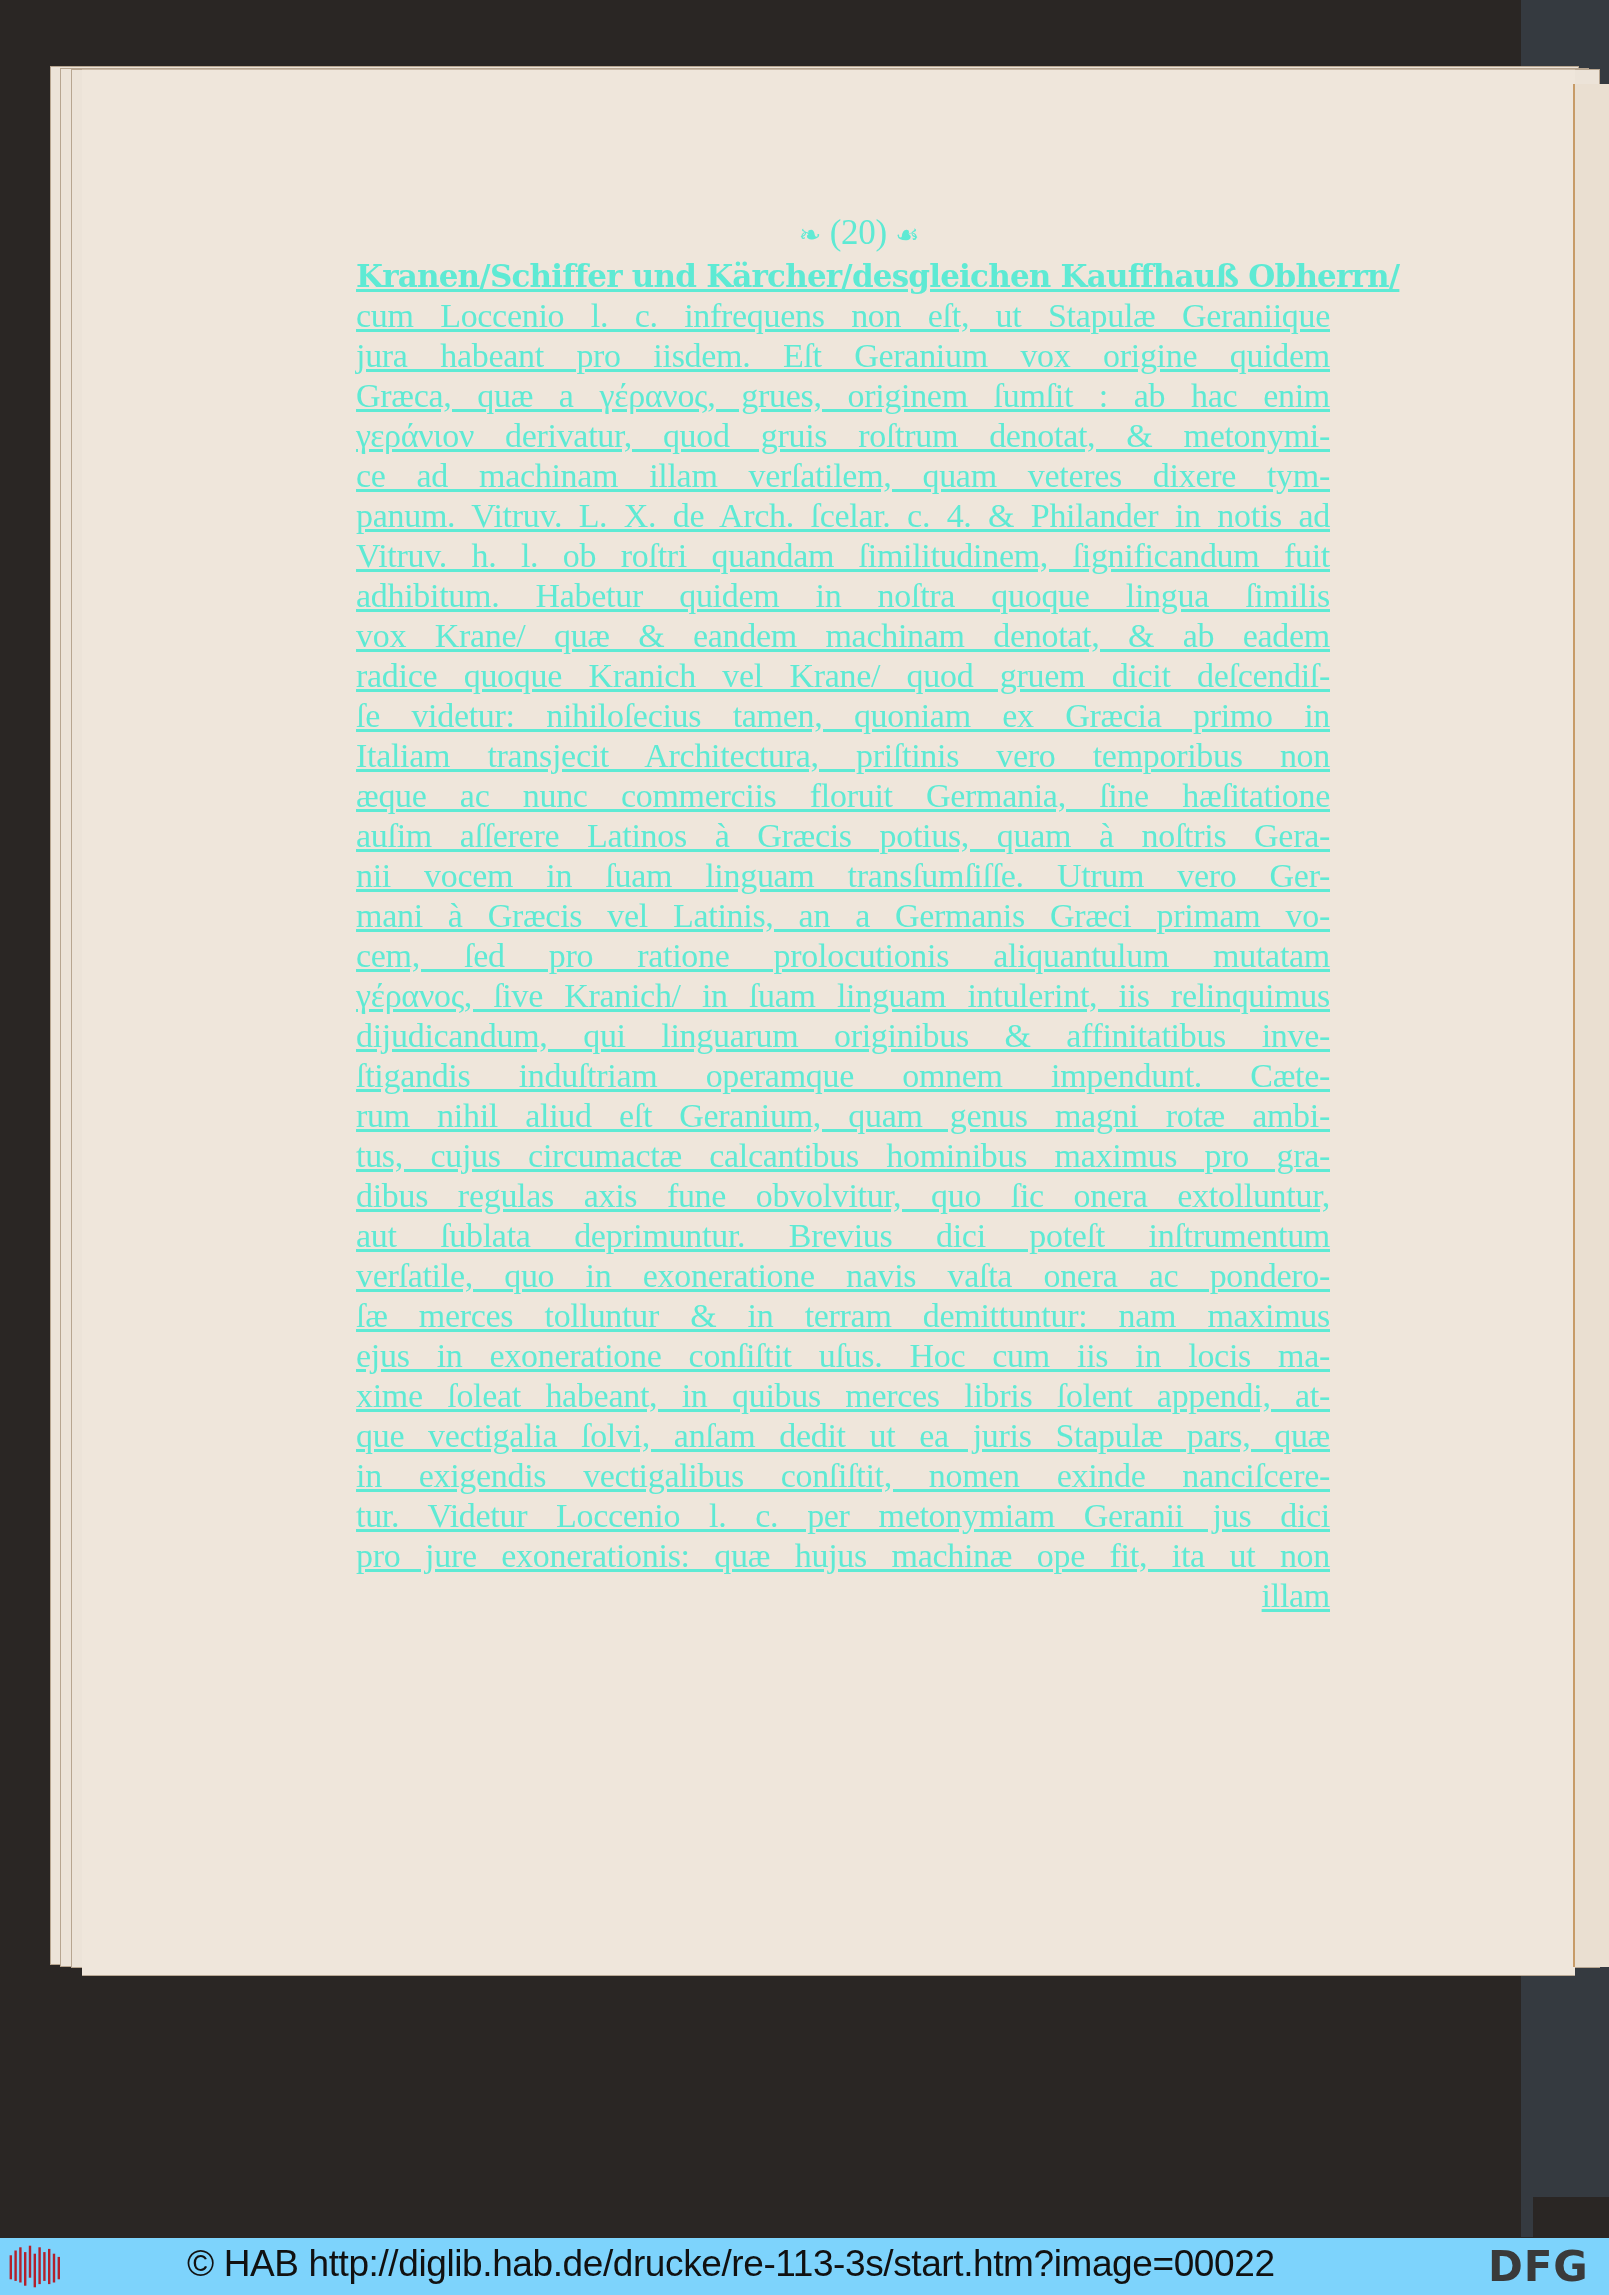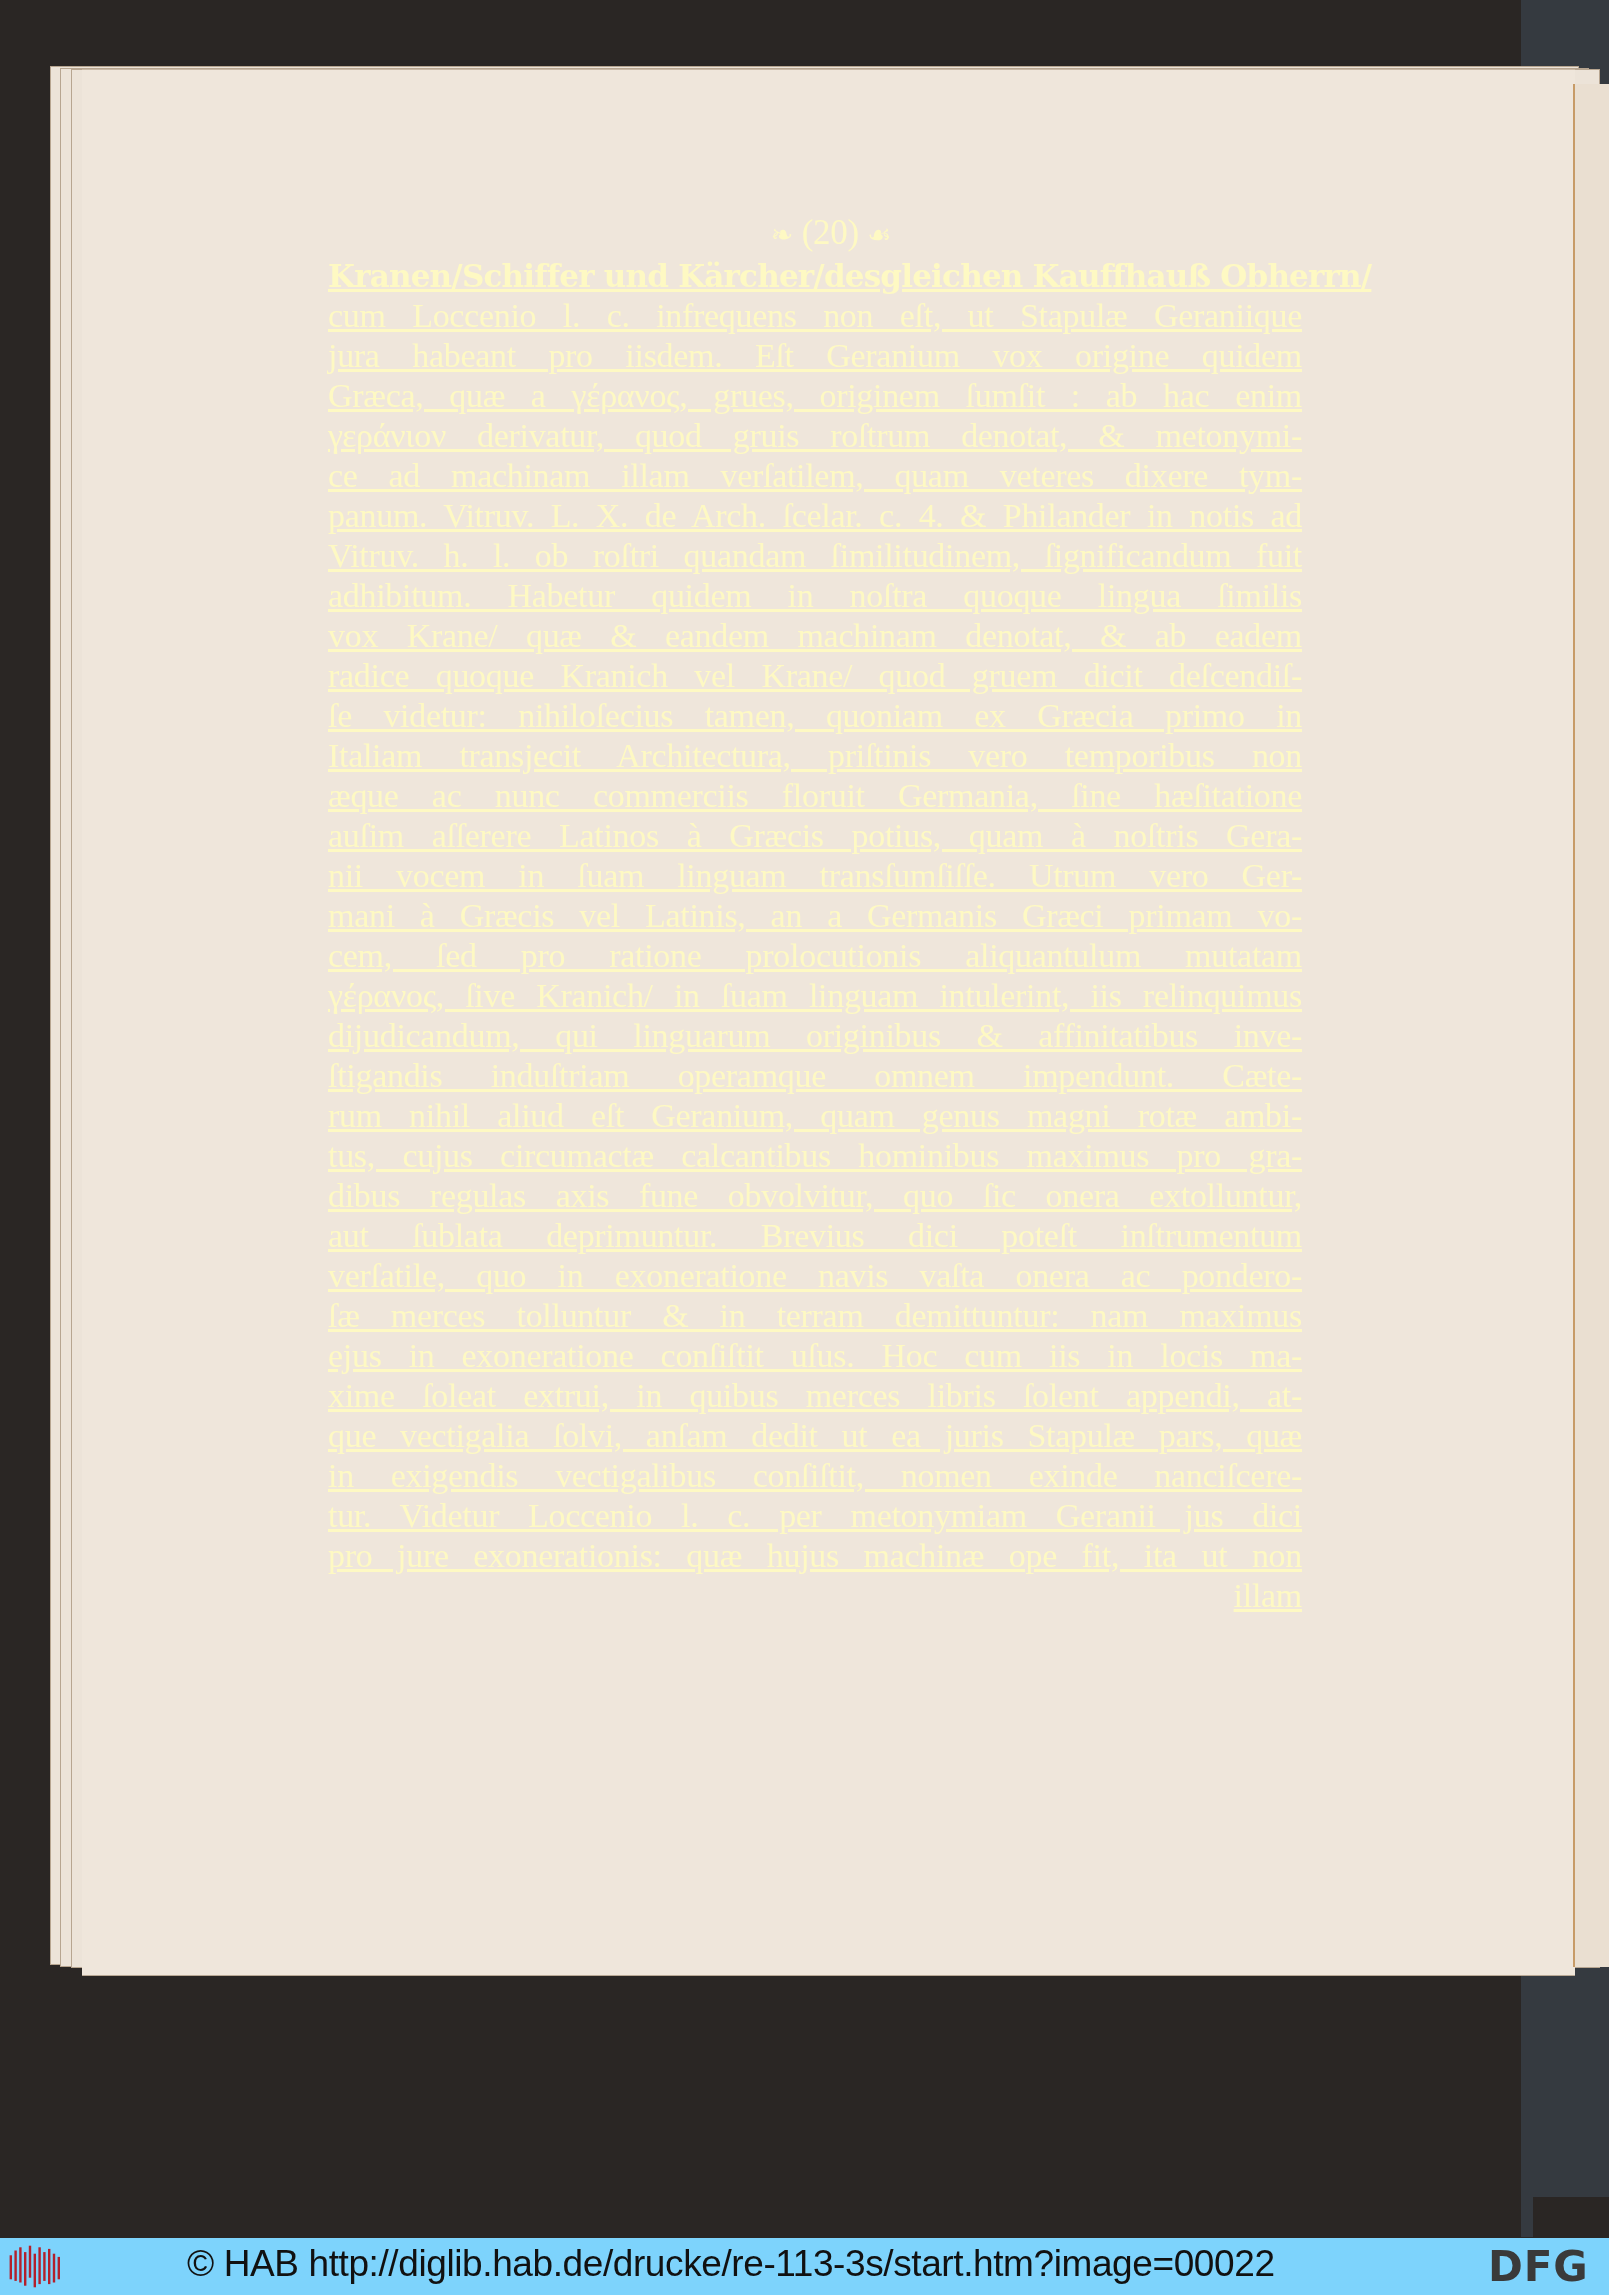--- a/index.html
+++ b/index.html
@@ -31,22 +31,22 @@
       border-bottom: 1.6px solid #b9a894;
       box-sizing: border-box;
     }
     .fold {
       position: absolute; left: 1573px; top: 84px; width: 36px; height: 1883px;
       background: #eadfd1;
       border-left: 2.4px solid #c79b67;
       box-sizing: border-box;
     }
     .text-block {
-      position: absolute; left: 328px; top: 209px; width: 974px;
-      color: #fef9c3;
+      position: absolute; left: 356px; top: 209px; width: 974px;
+      color: #5eead4;
       font-size: 34px; line-height: 40px;
       letter-spacing: -0.3px;
     }
     .page-number {
       text-align: center; font-size: 35px; height: 47px; line-height: 47px;
       margin-left: 32px;
     }
     .page-number .orn { font-size: 27px; vertical-align: middle; }
     .line {
       display: block; white-space: nowrap; text-align: justify;
@@ -113,21 +113,21 @@
   <span class="line">γέρανος, ſive Kranich/ in ſuam linguam intulerint, iis relinquimus</span>
   <span class="line">dijudicandum, qui linguarum originibus &amp; affinitatibus inve-</span>
   <span class="line">ſtigandis induſtriam operamque omnem impendunt.   Cæte-</span>
   <span class="line">rum nihil aliud eſt Geranium, quam genus magni rotæ ambi-</span>
   <span class="line">tus, cujus circumactæ calcantibus hominibus maximus pro gra-</span>
   <span class="line">dibus regulas axis fune obvolvitur, quo ſic onera extolluntur,</span>
   <span class="line">aut ſublata deprimuntur.   Brevius dici poteſt inſtrumentum</span>
   <span class="line">verſatile, quo in exoneratione navis vaſta onera ac pondero-</span>
   <span class="line">ſæ merces tolluntur &amp; in terram demittuntur: nam maximus</span>
   <span class="line">ejus in exoneratione conſiſtit uſus.   Hoc cum iis in locis ma-</span>
-  <span class="line">xime ſoleat extrui, in quibus merces libris ſolent appendi, at-</span>
+  <span class="line">xime ſoleat habeant, in quibus merces libris ſolent appendi, at-</span>
   <span class="line">que vectigalia ſolvi, anſam dedit ut ea juris Stapulæ pars, quæ</span>
   <span class="line">in exigendis vectigalibus conſiſtit, nomen exinde nanciſcere-</span>
   <span class="line">tur.   Videtur Loccenio l. c. per metonymiam Geranii jus dici</span>
   <span class="line">pro jure exonerationis: quæ hujus machinæ ope fit, ita ut non</span>
   <span class="line last-right">illam</span>
 </div>
 
 <div class="footer">
   <svg class="hab-logo" viewBox="0 0 70 56">
     <g fill="#b3202c">

